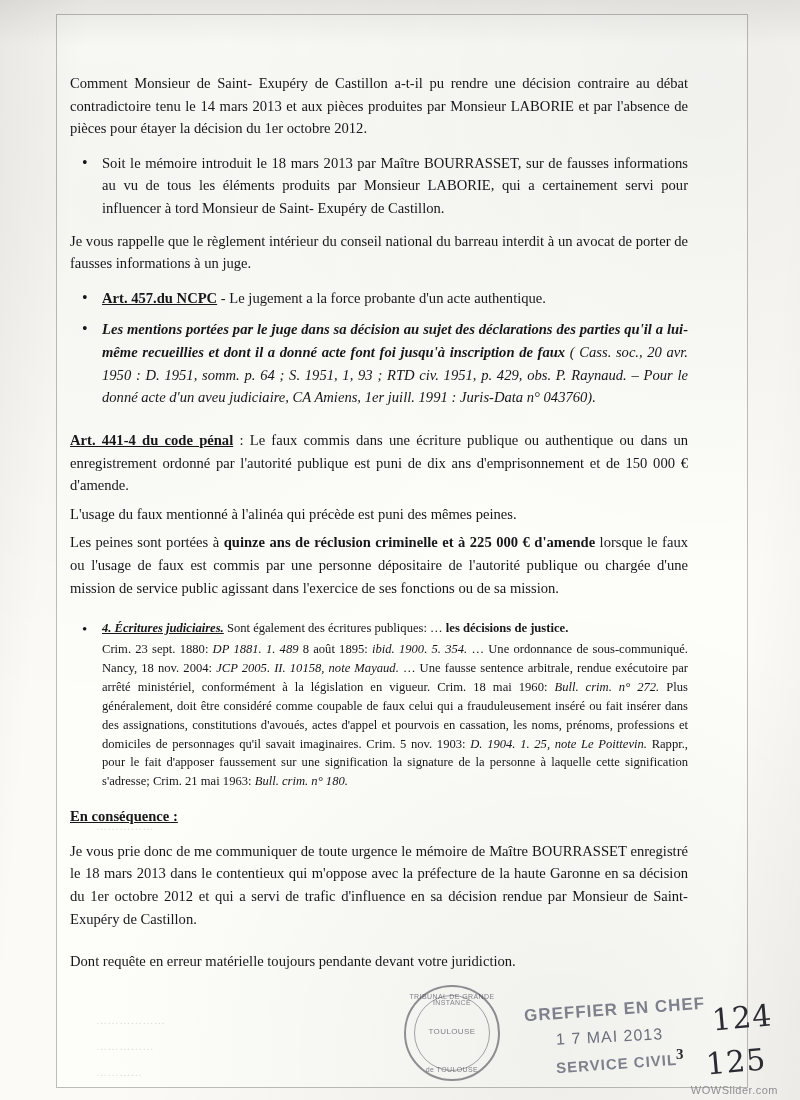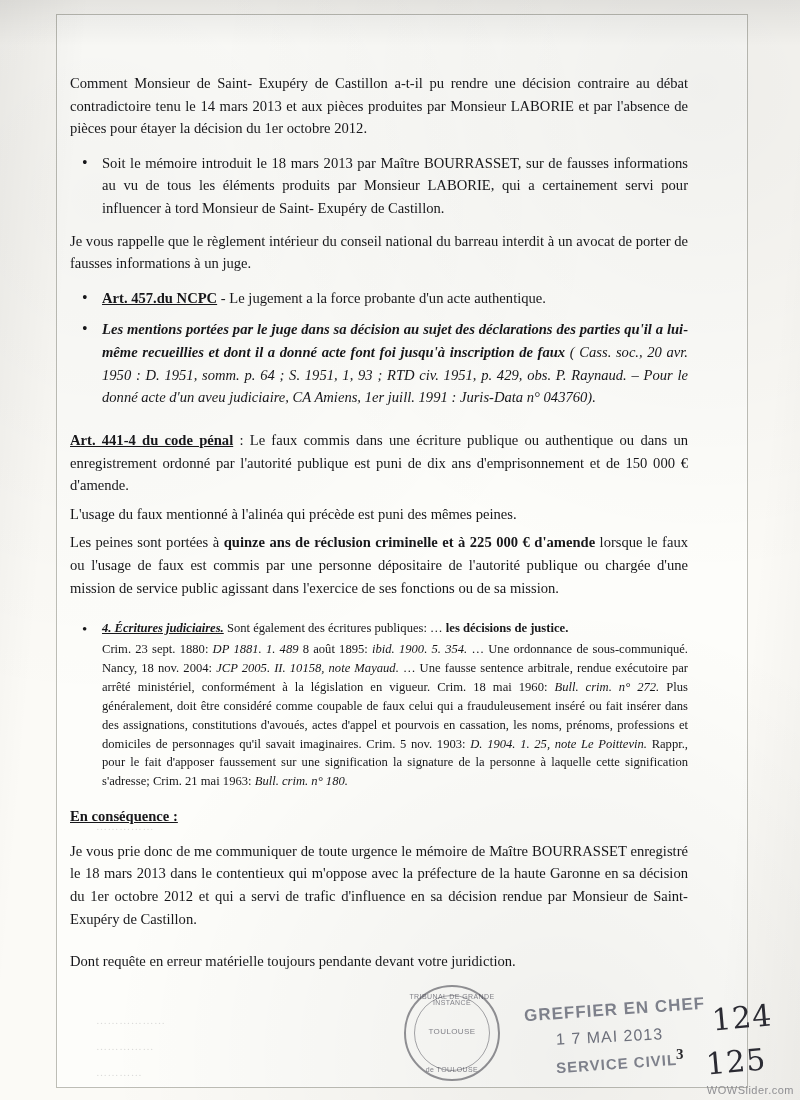--- a/index.html
+++ b/index.html
@@ -192,21 +192,21 @@
     color: #2b2b33;
     font-family: "DejaVu Serif", serif;
     font-size: 30px;
     letter-spacing: 1px;
     transform: rotate(-5deg);
   }
   #hand-1 { left: 712px; top: 1000px; }
   #hand-2 { left: 706px; top: 1044px; }
   .watermark {
     position: absolute;
-    right: 6px;
+    right: 22px;
     bottom: 4px;
     z-index: 7;
     color: #8f8f93;
     font-family: "Liberation Sans", sans-serif;
     font-size: 11px;
     letter-spacing: 0.5px;
   }
   .ghost {
     position: absolute;
     z-index: 2;

